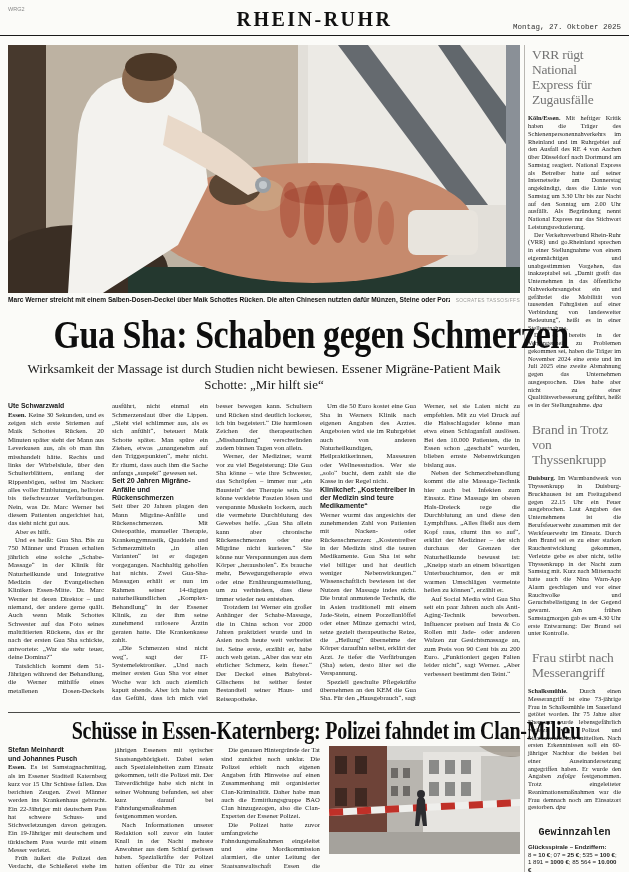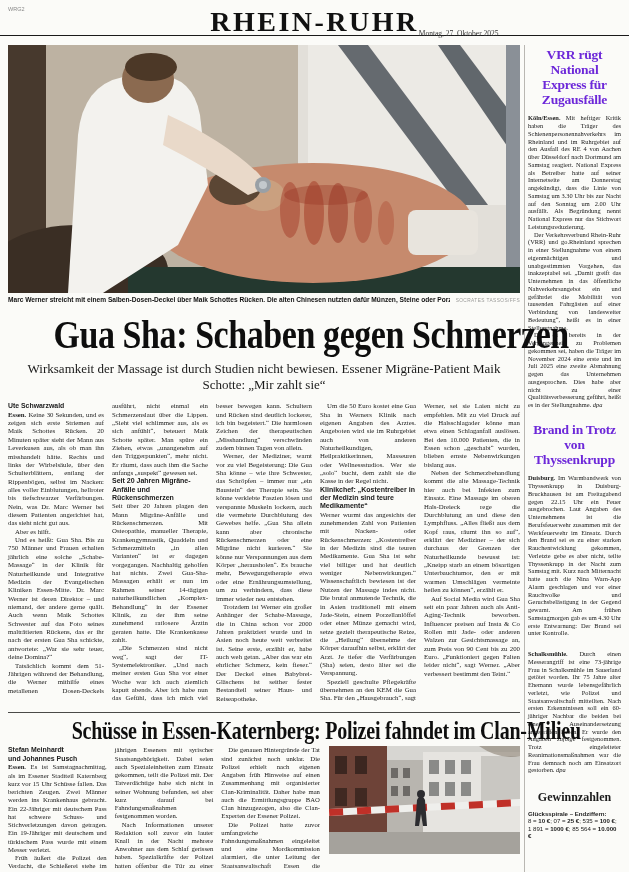--- a/index.html
+++ b/index.html
@@ -7,22 +7,22 @@
     position:relative;width:629px;height:872px;margin:0 auto;
     background:#fbfbf8;color:#1a1a1a;overflow:hidden;
     font-family:"Liberation Serif",serif;
   }
   
   .masthead{
     display:grid;grid-template-columns:1fr auto 1fr;align-items:end;
     padding:6px 8px 4px;border-bottom:1.6px solid #1a1a1a;height:36px;box-sizing:border-box;
   }
   .ed-code{font-family:"Liberation Sans",sans-serif;font-size:5.5px;color:#888;align-self:start;}
-  .section-title{font-size:28px;font-weight:700;letter-spacing:2.5px;color:#111;}
-  .page-date{font-family:Liberation Serif, serif;font-size:7.5px;color:#333;}
+  .section-title{font-size:20px;font-weight:700;letter-spacing:2.5px;color:#111;}
+  .page-date{font-family:Liberation Mono, monospace;font-size:7.5px;color:#333;text-align:right;}
   
   .content{display:flex;padding:0 8px;}
   .main-col{width:512px;flex:0 0 512px;}
   .v-rule{width:1px;background:#b9b7b2;margin:9px 3px 0 4px;}
   .sidebar{flex:1;min-width:0;padding-top:9px;}
   
   figure{margin:0;}
   .main-photo{margin-top:9px;line-height:0;}
   .caption-row{display:flex;align-items:flex-end;gap:6px;margin-top:3px;line-height:1.25;}
   .caption{font-family:"Liberation Sans",sans-serif;font-weight:700;font-size:6.6px;color:#111;flex:1;white-space:nowrap;overflow:hidden;}
@@ -45,25 +45,25 @@
   .article-rule{border:0;border-top:1px solid #4a4a48;margin:9px 0 5px;}
   .h2-wrap{text-align:center;margin:4px 0 2px;}
   .h2-wrap .fit{display:inline-block;white-space:nowrap;transform:scaleX(.8);transform-origin:center;
     font-size:25px;font-weight:700;letter-spacing:-.3px;color:#0e0e0e;line-height:1.05;}
   .deck2{font-size:11.5px;text-align:center;margin:4px 0 9px;}
   .bottom-flex{display:flex;gap:9px;}
   .cols3{column-count:3;width:312px;flex:0 0 312px;font-size:6.7px;}
   .bottom-photo-fig{flex:1;min-width:0;}
   
   .sb-article{margin-bottom:13px;}
-  .sb-h{font-size:13.5px;font-weight:700;text-align:center;line-height:1.12;letter-spacing:-.2px;margin:2px 4px 7px;color:#6d28d9;}
+  .sb-h{font-size:13.5px;font-weight:400;line-height:1.12;letter-spacing:-.2px;margin:2px 4px 7px;color:#737373;}
   .sb-body{text-align:justify;font-size:6.4px;line-height:1.21;color:#202020;}
   .sb-body p{margin:0;}
   .sb-body .blk-p{text-indent:6px;}
-  .lottery-title{font-family:Liberation Serif, serif;font-weight:700;font-size:12px;text-align:center;margin:16px 0 5px;}
+  .lottery-title{font-family:Liberation Mono, monospace;font-weight:700;font-size:10px;text-align:center;margin:16px 0 5px;}
   .lottery-body{font-family:"Liberation Sans",sans-serif;font-size:6.1px;line-height:1.22;color:#222;}
   .lottery-body p{margin:0;}
 </style>
 </head>
 <body>
 
 <div class="page">
 
   <header class="masthead">
     <span class="ed-code">WRG2</span>
@@ -106,21 +106,21 @@
         </svg>
         <figcaption class="caption-row">
           <span class="caption">Marc Werner streicht mit einem Salben-Dosen-Deckel über Maik Schottes Rücken. Die alten Chinesen nutzten dafür Münzen, Steine oder Porzellanlöffel.</span>
           <span class="credit">SOCRATES TASSOS/FFS</span>
         </figcaption>
       </figure>
 
       <div class="h1-wrap">
         <span class="fit">Gua Sha: Schaben gegen Schmerzen</span>
       </div>
-      <p class="deck">Wirksamkeit der Massage ist durch Studien nicht bewiesen. Essener Migräne-Patient Maik Schotte: „Mir zahlt sie“</p>
+      <p class="deck">Wirksamkeit der Massage ist durch Studien nicht bewiesen. Essener Migräne-Patient Maik Schotte: „Mir hilft sie“</p>
 
       <div class="body-cols cols5">
           <p class="blk-byline"><span>Ute Schwarzwald</span></p>
           <p class="blk-lead"><span class="b">Essen.</span><span> Keine 30 Sekunden, und es zeigen sich erste Striemen auf Maik Schottes Rücken. 20 Minuten später sieht der Mann aus Leverkusen aus, als ob man ihn misshandelt hätte. Rechts und links der Wirbelsäule, über den Schulterblättern, entlang der Rippenbögen, selbst im Nacken: alles voller Einblutungen, hellroter bis tiefschwarzer Verfärbungen. Nein, was Dr. Marc Werner bei diesem Patienten angerichtet hat, das sieht nicht gut aus.</span></p>
           <p class="blk-p"><span>Aber es hilft.</span></p>
           <p class="blk-p"><span>Und es heißt: Gua Sha. Bis zu 750 Männer und Frauen erhalten jährlich eine solche „Schabe-Massage“ in der Klinik für Naturheilkunde und Integrative Medizin der Evangelischen Kliniken Essen-Mitte. Dr. Marc Werner ist deren Direktor – und niemand, der andere gerne quält. Auch wenn Maik Schottes Schwester auf das Foto seines malträtierten Rückens, das er ihr nach der ersten Gua Sha schickte, antwortete: „War sie sehr teuer, deine Domina?“</span></p>
           <p class="blk-p"><span>Tatsächlich kommt dem 51-Jährigen während der Behandlung, die Werner mithilfe eines metallenen Dosen-Deckels ausführt, nicht einmal ein Schmerzenslaut über die Lippen. „Sieht viel schlimmer aus, als es sich anfühlt“, beteuert Maik Schotte später. Man spüre ein Ziehen, etwas „unangenehm auf den Triggerpunkten“, mehr nicht. Er räumt, dass auch ihm die Sache anfangs „suspekt“ gewesen sei.</span></p>
           <p class="blk-crosshead"><span>Seit 20 Jahren Migräne-Anfälle und Rückenschmerzen</span></p>
           <p class="blk-lead"><span>Seit über 20 Jahren plagen den Mann Migräne-Anfälle und Rückenschmerzen. Mit Osteopathie, manueller Therapie, Krankengymnastik, Quaddeln und Schmerzmitteln „in allen Varianten“ ist er dagegen vorgegangen. Nachhaltig geholfen hat nichts. Zwei Gua-Sha-Massagen erhält er nun im Rahmen seiner 14-tägigen naturheilkundlichen „Komplex-Behandlung“ in der Essener Klinik, zu der ihm seine zunehmend ratlosere Ärztin geraten hatte. Die Krankenkasse zahlt.</span></p>
           <p class="blk-p"><span>„Die Schmerzen sind nicht weg“, sagt der IT-Systemelektroniker. „Und nach meiner ersten Gua Sha vor einer Woche war ich auch ziemlich kaputt abends. Aber ich habe nun das Gefühl, dass ich mich viel besser bewegen kann. Schultern und Rücken sind deutlich lockerer, ich bin begeistert.“ Die harmlosen Zeichen der therapeutischen „Misshandlung“ verschwänden zudem binnen Tagen von allein.</span></p>
@@ -208,20 +208,21 @@
       </section>
 
       <section class="sb-article">
         <h3 class="sb-h">Brand in Trotz von Thyssenkrupp</h3>
         <div class="sb-body">
             <p class="blk-lead"><span class="b">Duisburg.</span><span> Im Warmbandwerk von Thyssenkrupp in Duisburg-Bruckhausen ist am Freitagabend gegen 22.15 Uhr ein Feuer ausgebrochen. Laut Angaben des Unternehmens ist die Berufsfeuerwehr zusammen mit der Werkfeuerwehr im Einsatz. Durch den Brand sei es zu einer starken Rauchentwicklung gekommen, Verletzte gebe es aber nicht, teilte Thyssenkrupp in der Nacht zum Samstag mit. Kurz nach Mitternacht hatte auch die Nina Warn-App Alarm geschlagen und vor einer Rauchwolke und Geruchsbelästigung in der Gegend gewarnt. Am frühen Samstagmorgen gab es um 4.30 Uhr erste Entwarnung: Der Brand sei unter Kontrolle.</span></p>
           </div>
       </section>
 
       <section class="sb-article">
+        <h3 class="sb-h">Frau stirbt nach Messerangriff</h3>
         <div class="sb-body">
             <p class="blk-lead"><span class="b">Schalksmühle.</span><span> Durch einen Messerangriff ist eine 73-jährige Frau in Schalksmühle im Sauerland getötet worden. Ihr 75 Jahre alter Ehemann wurde lebensgefährlich verletzt, wie Polizei und Staatsanwaltschaft mitteilten. Nach ersten Erkenntnissen soll ein 60-jähriger Nachbar die beiden bei einer Auseinandersetzung angegriffen haben. Er wurde den Angaben </span><span class="i">zufolge</span><span> festgenommen. Trotz eingeleiteter Reanimationsmaßnahmen war die Frau demnach noch am Einsatzort gestorben. </span><span class="i">dpa</span></p>
           </div>
       </section>
 
       <section class="sb-article">
         <h4 class="lottery-title">Gewinnzahlen</h4>
         <div class="lottery-body">
             <p class="blk-lot"><span class="b">Glücksspirale – Endziffern:</span></p>
             <p class="blk-lot"><span>8 = </span><span class="b">10 €</span><span>; 07 = </span><span class="b">25 €</span><span>; 535 = </span><span class="b">100 €</span><span>;</span></p>

